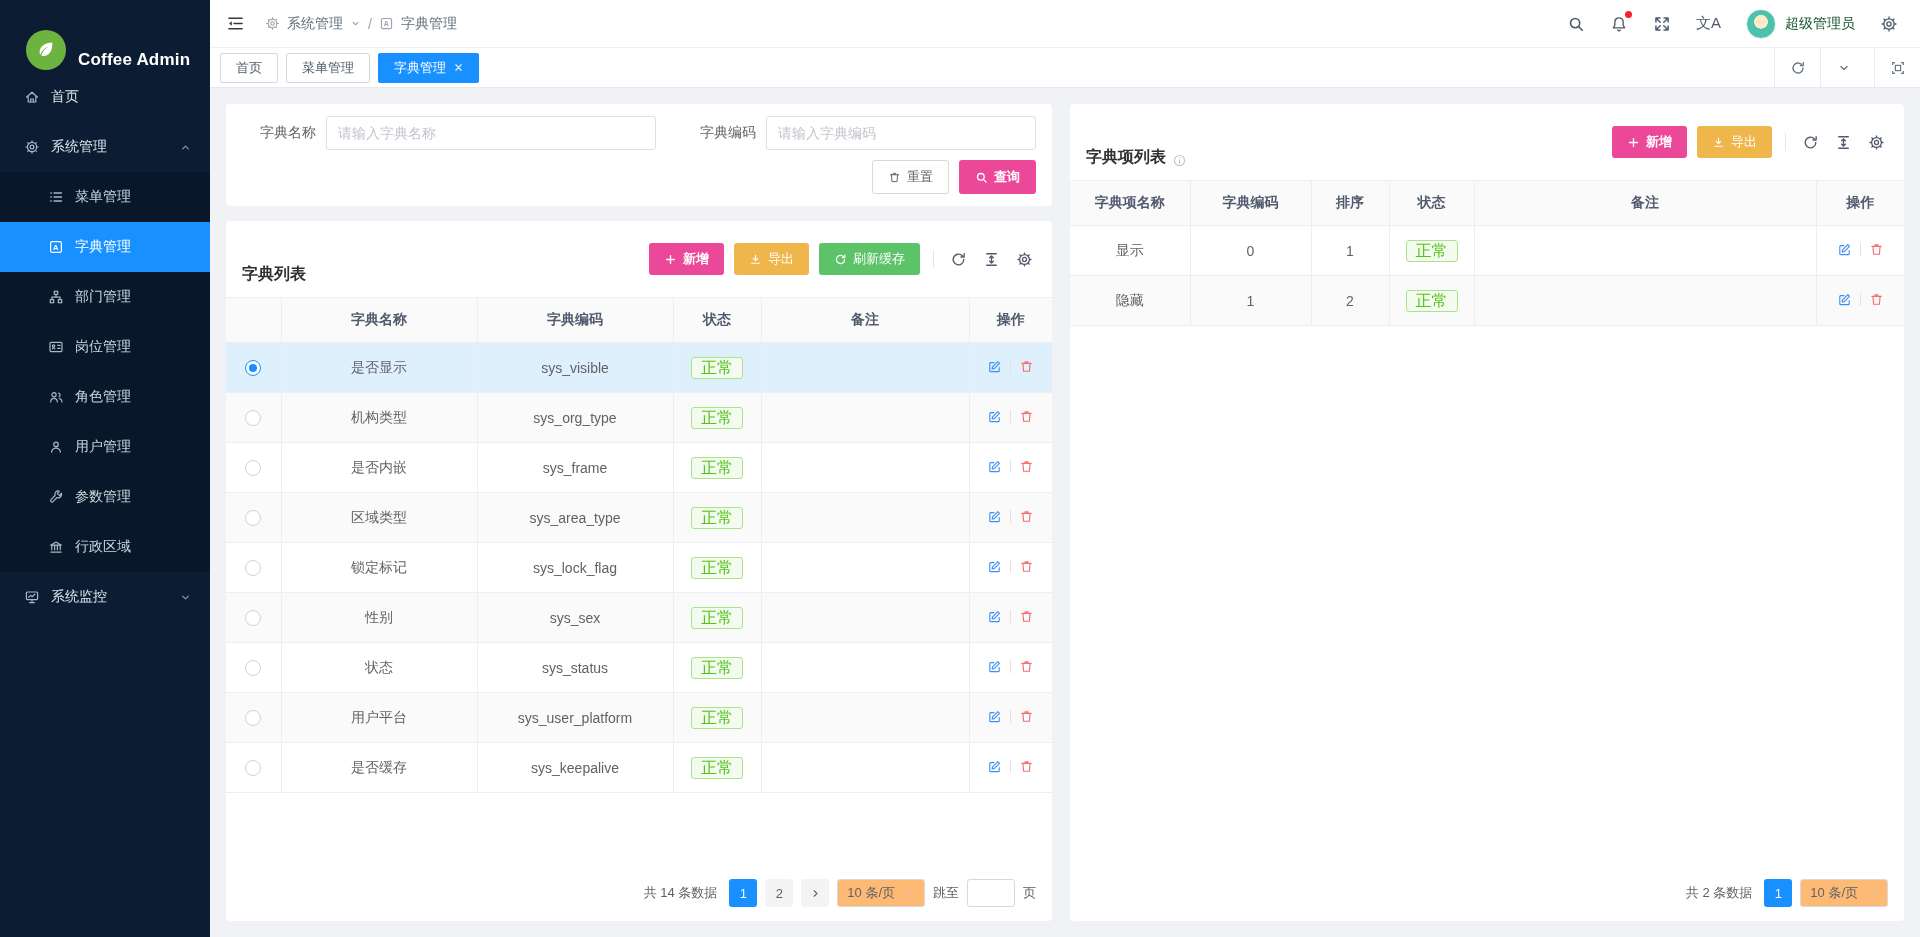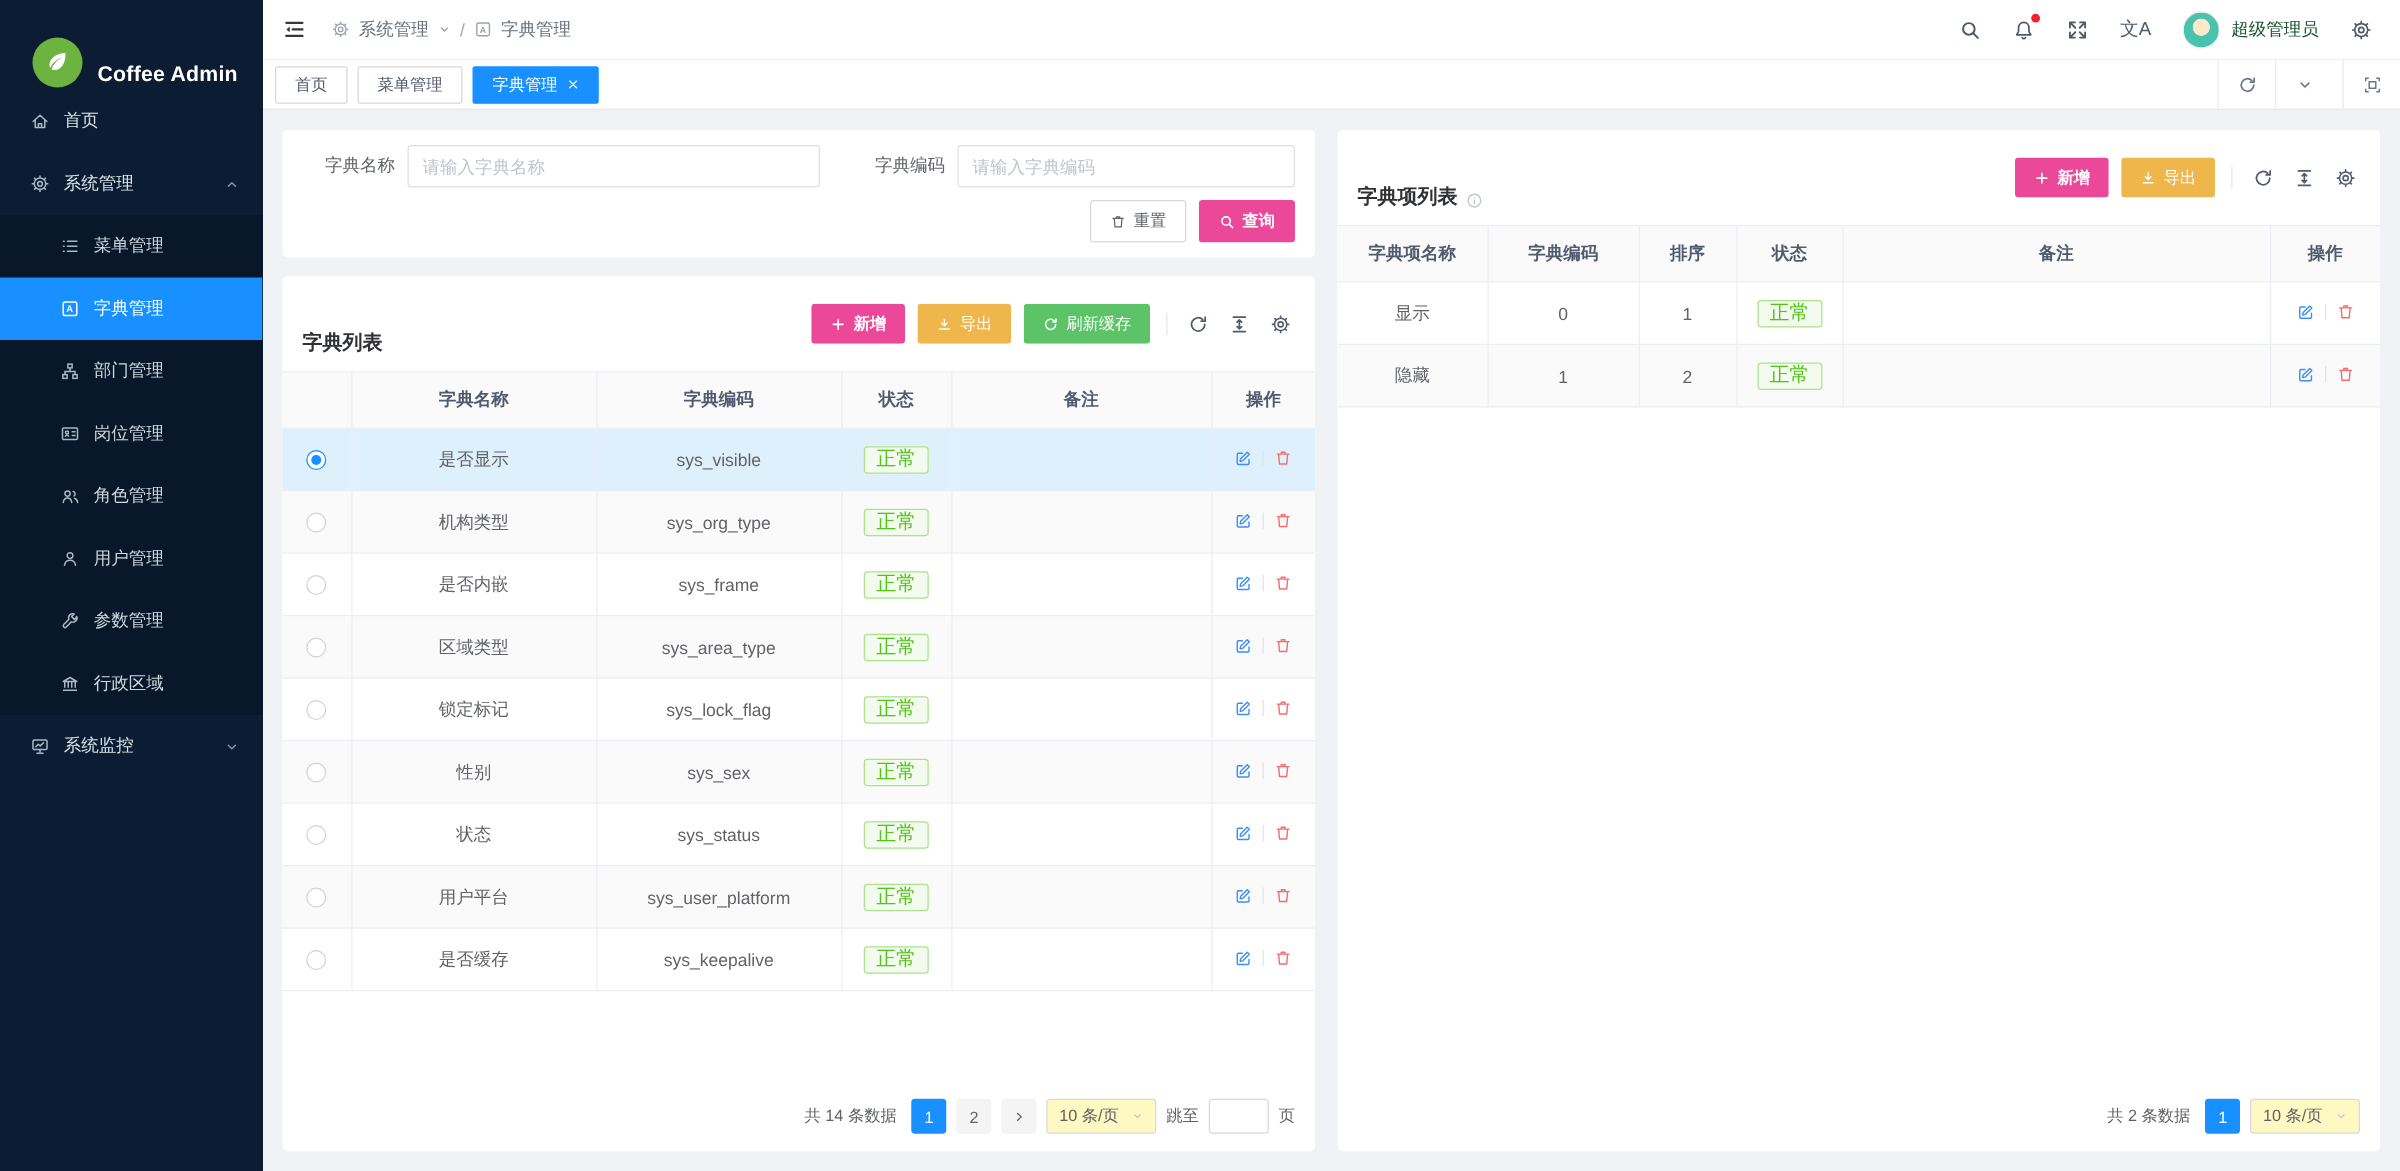--- a/index.html
+++ b/index.html
@@ -117,21 +117,21 @@
   .op-sep { width:1px; height:13px; background:#e2e2e2; }
 
   .pagination { margin-top:auto; display:flex; align-items:center; justify-content:flex-end;
     gap:8px; padding:12px 16px 14px; font-size:13px; color:#606266; flex:none; }
   .pg-total { margin-right:4px; }
   .pg-btn { min-width:28px; height:28px; display:inline-flex; align-items:center; justify-content:center;
     background:#f4f4f5; border-radius:3px; color:#606266; cursor:pointer; padding:0 6px; }
   .pg-btn.active { background:#1890ff; color:#fff; }
   .pg-next-icon { width:11px; height:11px; }
   .pg-select { height:28px; display:inline-flex; align-items:center; border:1px solid #d9d9d9;
-    border-radius:3px; padding:0 9px; gap:10px; background:#fef9c3; cursor:pointer; color:#606266; }
+    border-radius:3px; padding:0 9px; gap:10px; background:#fdba74; cursor:pointer; color:#606266; }
   .sel-chev { width:10px; height:10px; color:#c0c4cc; }
   .pg-jump-input { width:48px; height:28px; border:1px solid #d9d9d9; border-radius:3px;
     outline:none; padding:0 6px; font-family:inherit; font-size:13px; }
 </style>
 </head>
 <body>
 
 <aside class="sidebar">
   <div class="logo-row">
     <span class="logo-badge">

